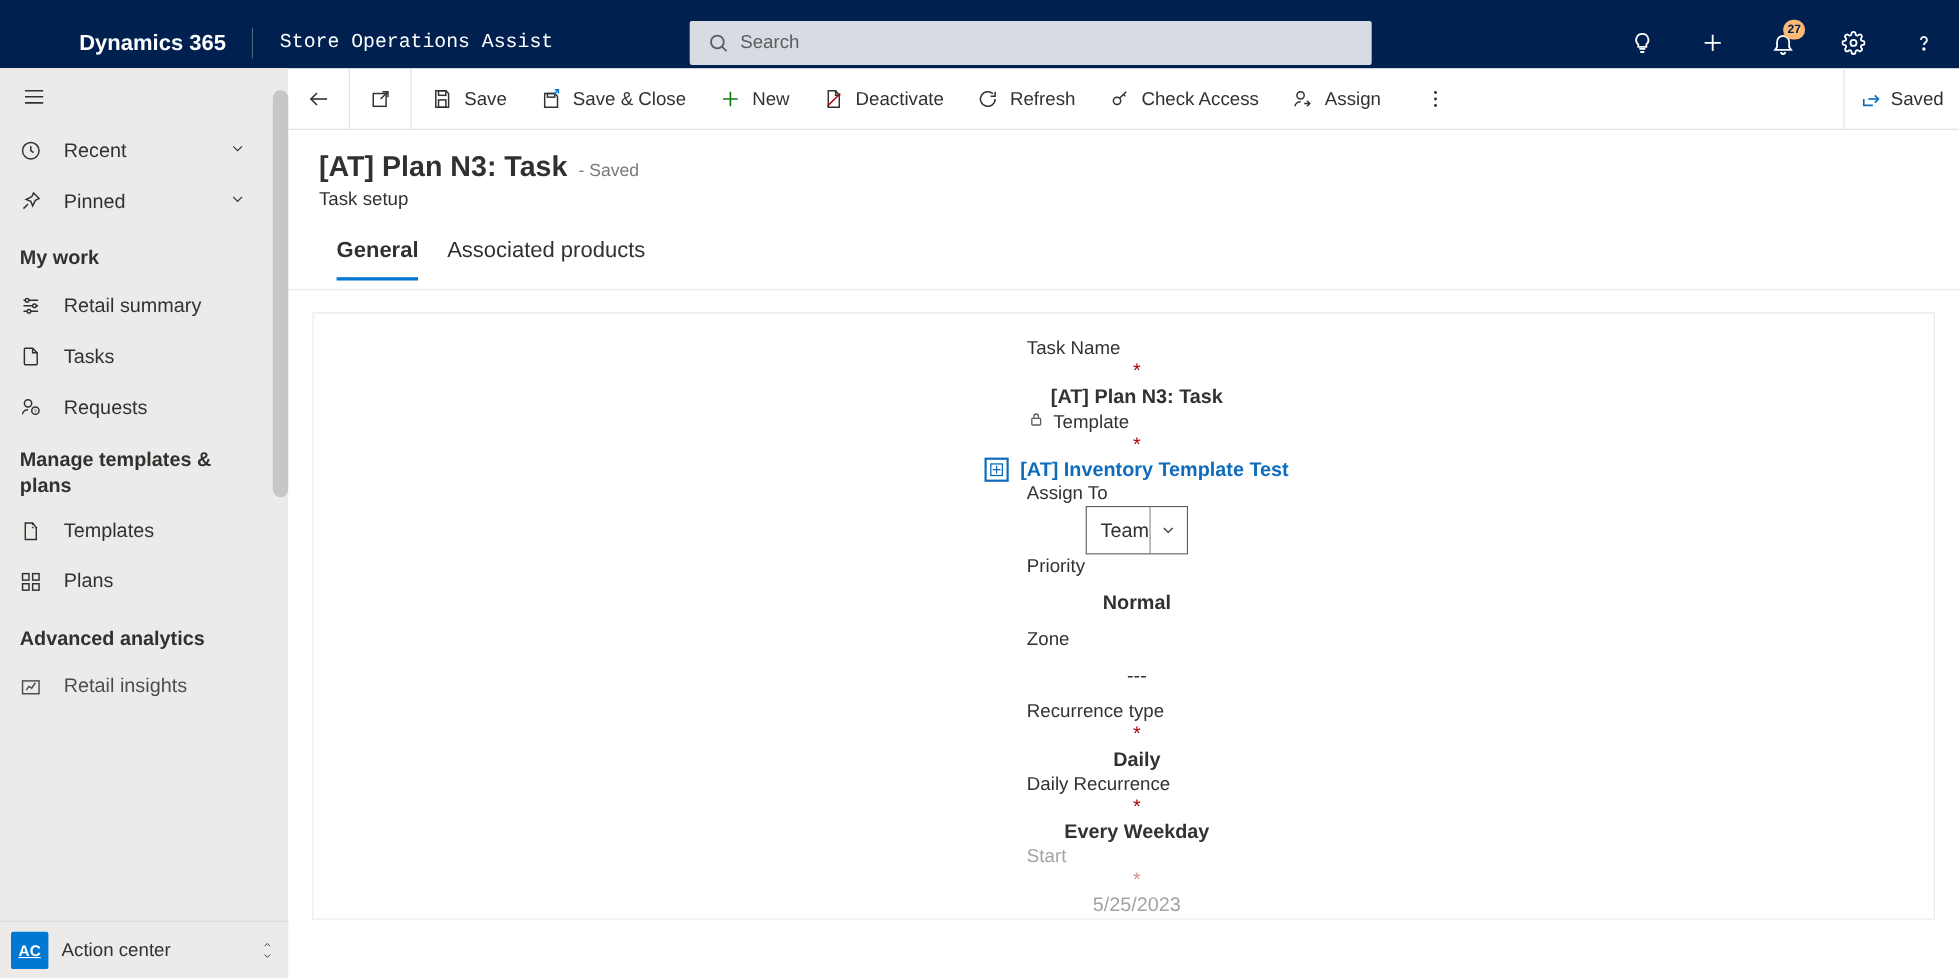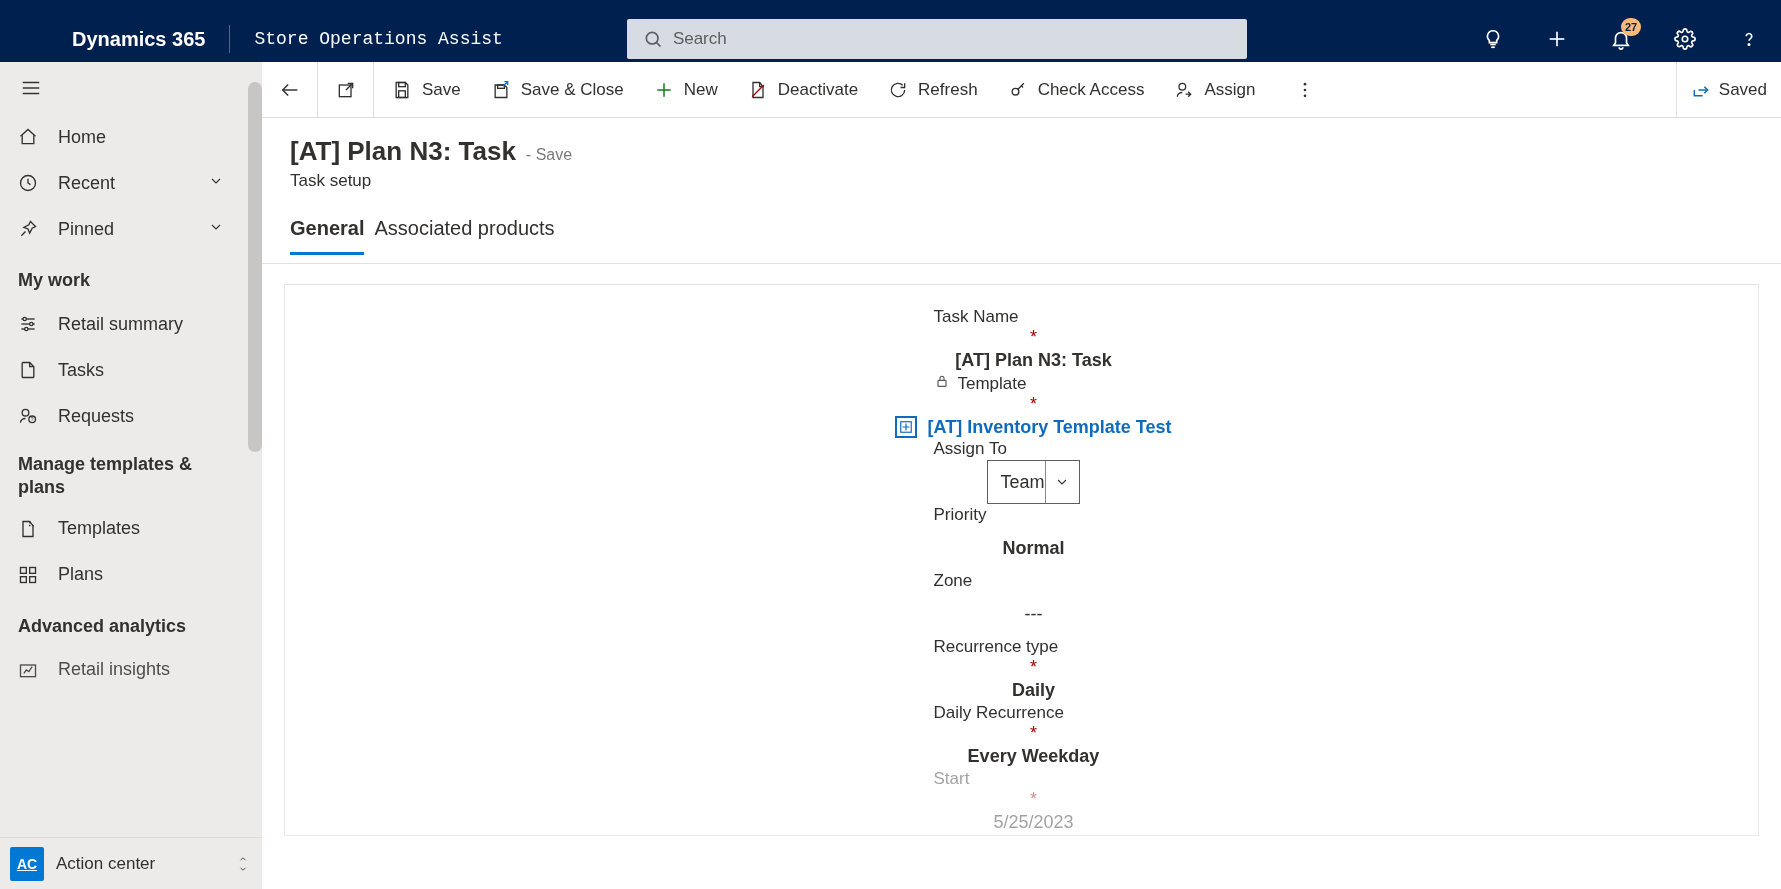--- a/index.html
+++ b/index.html
@@ -205,22 +205,23 @@
     padding: 18px 28px 8px;
     border-bottom: 1px solid #E1DFDD;
   }
   .page-title-line { display: flex; align-items: baseline; gap: 10px; }
   .page-title { font-size: 26px; font-weight: 600; }
   .page-saved { font-size: 16px; color: #7A7A7A; }
   .page-subtitle { font-size: 17px; margin-top: 4px; color: #323130; }
 
   .tabs {
     display: flex;
-    gap: 10px;
+    gap: 26px;
     margin-top: 26px;
+    margin-left: 16px;
   }
   .tab {
     font-size: 20px;
     padding-bottom: 12px;
     color: #323130;
   }
   .tab.active {
     font-weight: 600;
     border-bottom: 3px solid #0078D4;
   }
@@ -363,29 +364,20 @@
   <div class="sidebar">
     <div class="sidebar-scrollbar"></div>
     <div class="hamburger">
       <svg width="22" height="22" viewBox="0 0 24 24" stroke="#323130" stroke-width="1.6">
           <line x1="3" y1="6" x2="21" y2="6"></line>
           <line x1="3" y1="12" x2="21" y2="12"></line>
           <line x1="3" y1="18" x2="21" y2="18"></line>
         </svg>
     </div>
     <ul class="nav-list">
-      <li class="nav-item">
-        <span class="nav-icon">
-            <svg width="20" height="20" viewBox="0 0 24 24" fill="none" stroke="#323130" stroke-width="1.6">
-              <path d="M3 11l9-8 9 8"></path>
-              <path d="M5 10v10h14V10"></path>
-            </svg>
-          </span>
-        <span>Home</span>
-      </li>
       <li class="nav-item">
         <span class="nav-icon">
             <svg width="20" height="20" viewBox="0 0 24 24" fill="none" stroke="#323130" stroke-width="1.6">
               <circle cx="12" cy="12" r="9"></circle>
               <path d="M12 7v5l3 2"></path>
             </svg>
           </span>
         <span>Recent</span>
         <span class="chev"><svg width="16" height="16" viewBox="0 0 24 24" fill="none" stroke="#323130" stroke-width="1.6">
               <polyline points="6 9 12 15 18 9"></polyline>
@@ -581,21 +573,21 @@
             <path d="M9 12h11"></path>
             <polyline points="16 8 20 12 16 16"></polyline>
           </svg>
         <span style="margin-left:8px; font-size:17px;">Saved</span>
       </div>
     </div>
 
     <div class="page-header">
       <div class="page-title-line">
         <span class="page-title">[AT] Plan N3: Task</span>
-        <span class="page-saved">- Save</span>
+        <span class="page-saved">- Saved</span>
       </div>
       <div class="page-subtitle">Task setup</div>
 
       <div class="tabs">
         <div class="tab active">General</div>
         <div class="tab">Associated products</div>
       </div>
     </div>
 
     <div class="form-scroll">

